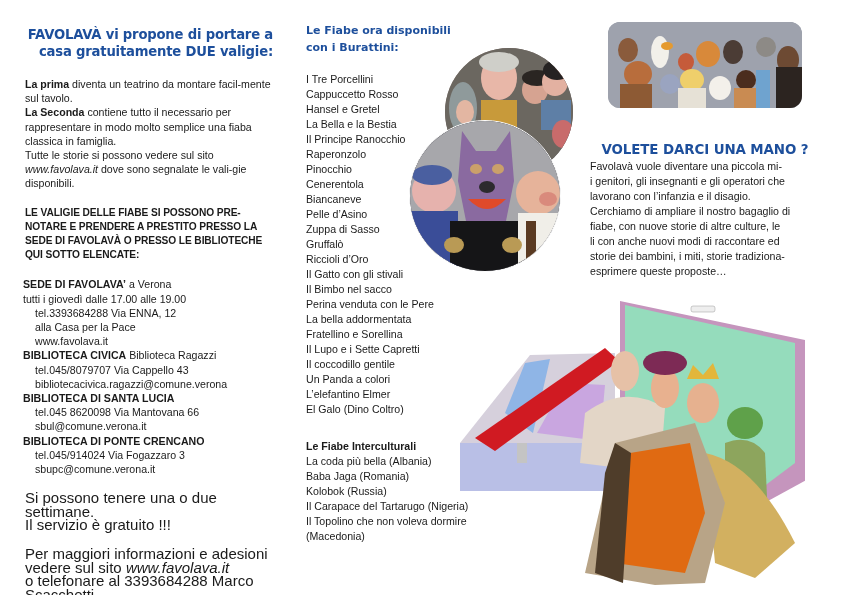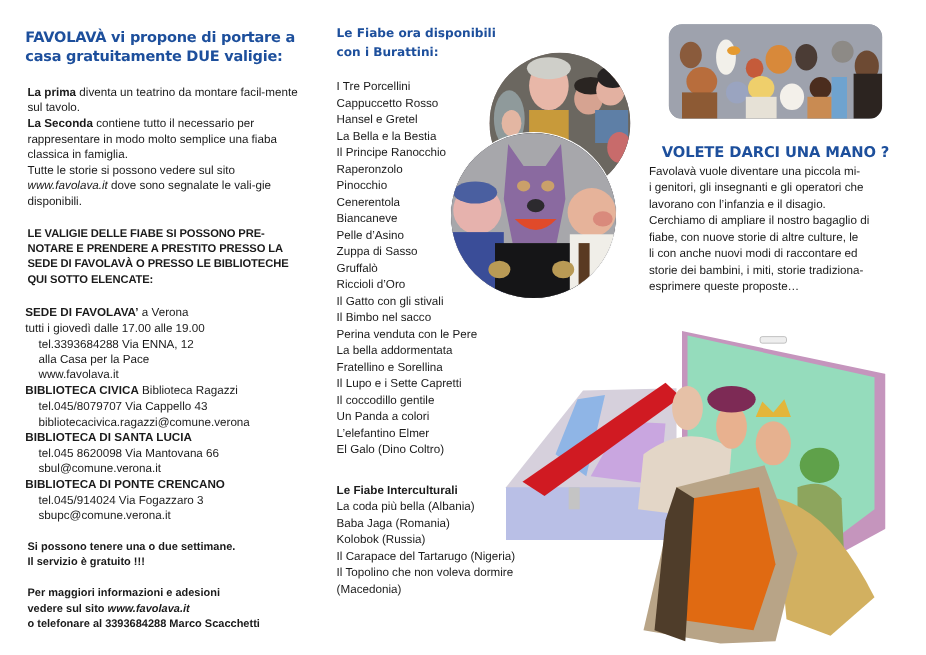--- a/index.html
+++ b/index.html
@@ -3,38 +3,38 @@
 <meta charset="utf-8">
 <style>
   * { box-sizing: border-box; margin: 0; padding: 0; }
   html, body { width: 842px; height: 595px; background: #ffffff; overflow: hidden; }
   body { position: relative; font-family: "Liberation Sans", "DejaVu Sans", sans-serif; color: #1a1a1a; }
   .col { position: absolute; }
   .h-blue { color: #1d4f9c; font-weight: bold; font-family: "DejaVu Sans", sans-serif; }
 
   
   #col1 { left: 23px; top: 26px; width: 250px; font-size: 10.6px; line-height: 14.2px; }
-  #col1 .title { font-size: 13.2px; line-height: 17px; margin-bottom: 17px; letter-spacing: -0.2px; }
+  #col1 .title { font-size: 13.2px; line-height: 17px; margin-bottom: 17px; letter-spacing: -0.2px; text-align: right; }
   #col1 p { margin: 2px; }
   #col1 .blk { margin-bottom: 15px; }
   #col1 .caps { font-weight: bold; font-size: 10.2px; line-height: 14.2px; letter-spacing: -0.1px; }
   #col1 .ind { padding-left: 12px; display: block; }
   #col1 b { font-weight: bold; }
   #col1 i { font-style: italic; }
-  #col1 .foot { font-weight: bold; font-size: 10px; line-height: 13.6px; }
+  #col1 .foot { font-weight: normal; font-size: 15px; line-height: 13.6px; }
 
   
   #col2 { left: 306px; top: 22px; width: 200px; font-size: 10.6px; line-height: 15px; }
   #col2 .title { font-size: 11px; line-height: 17px; margin-bottom: 16px; }
   #col2 ul { list-style: none; }
   #col2 .intercult { margin-top: 22px; }
   #col2 .intercult-title { font-weight: bold; }
 
   
-  #col3 { left: 590px; top: 132px; width: 230px; font-size: 10.6px; line-height: 15px; }
+  #col3 { left: 590px; top: 142px; width: 230px; font-size: 10.6px; line-height: 15px; }
   #col3 .title { font-size: 13.4px; line-height: 16px; text-align: center; margin-bottom: 1px; letter-spacing: -0.1px; }
 
   
   .photo { position: absolute; overflow: hidden; }
   #photo-group { left: 608px; top: 22px; width: 194px; height: 86px; border-radius: 12px; background: linear-gradient(180deg,#8f95a3 0%,#b5b7bd 60%,#9b9ca0 100%); }
   #circle-top { left: 445px; top: 48px; width: 128px; height: 128px; border-radius: 50%; background: radial-gradient(circle at 40% 40%,#d3a89a 0%,#8c7a74 45%,#4b4c59 100%); }
   #circle-wolf { left: 409px; top: 120px; width: 152px; height: 152px; border-radius: 50%; background: #3e3e46; border: 1px solid #fff; }
   #suitcase { left: 455px; top: 293px; width: 350px; height: 295px; }
 </style>
 </head>

